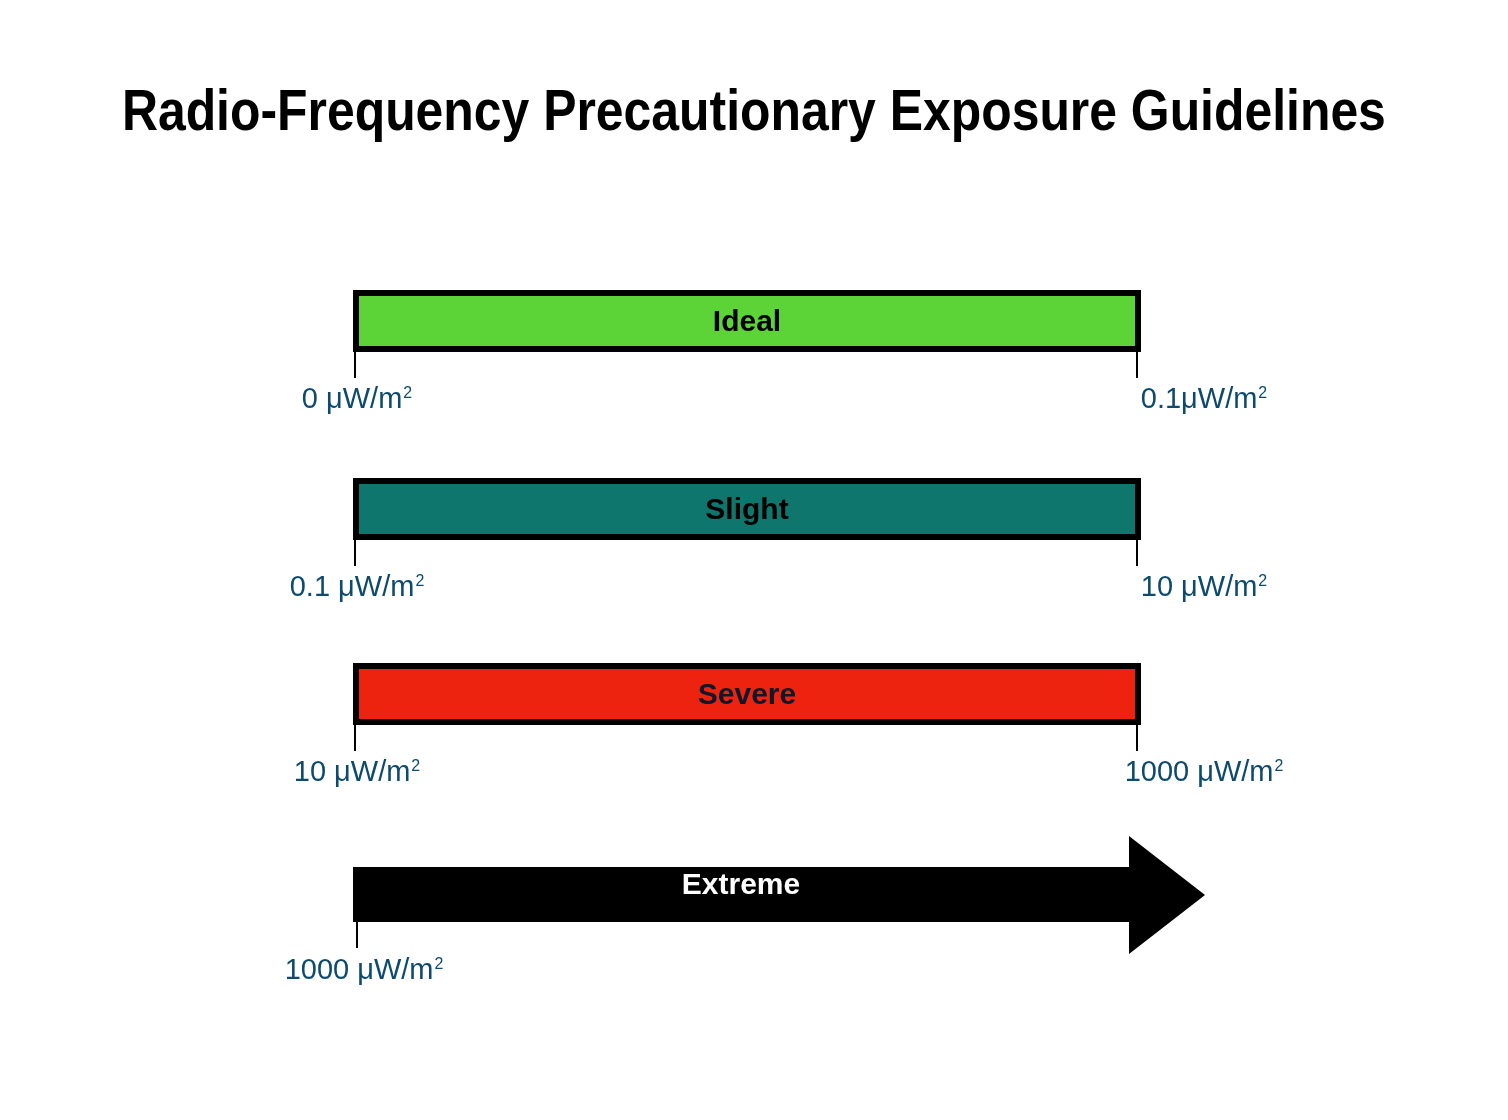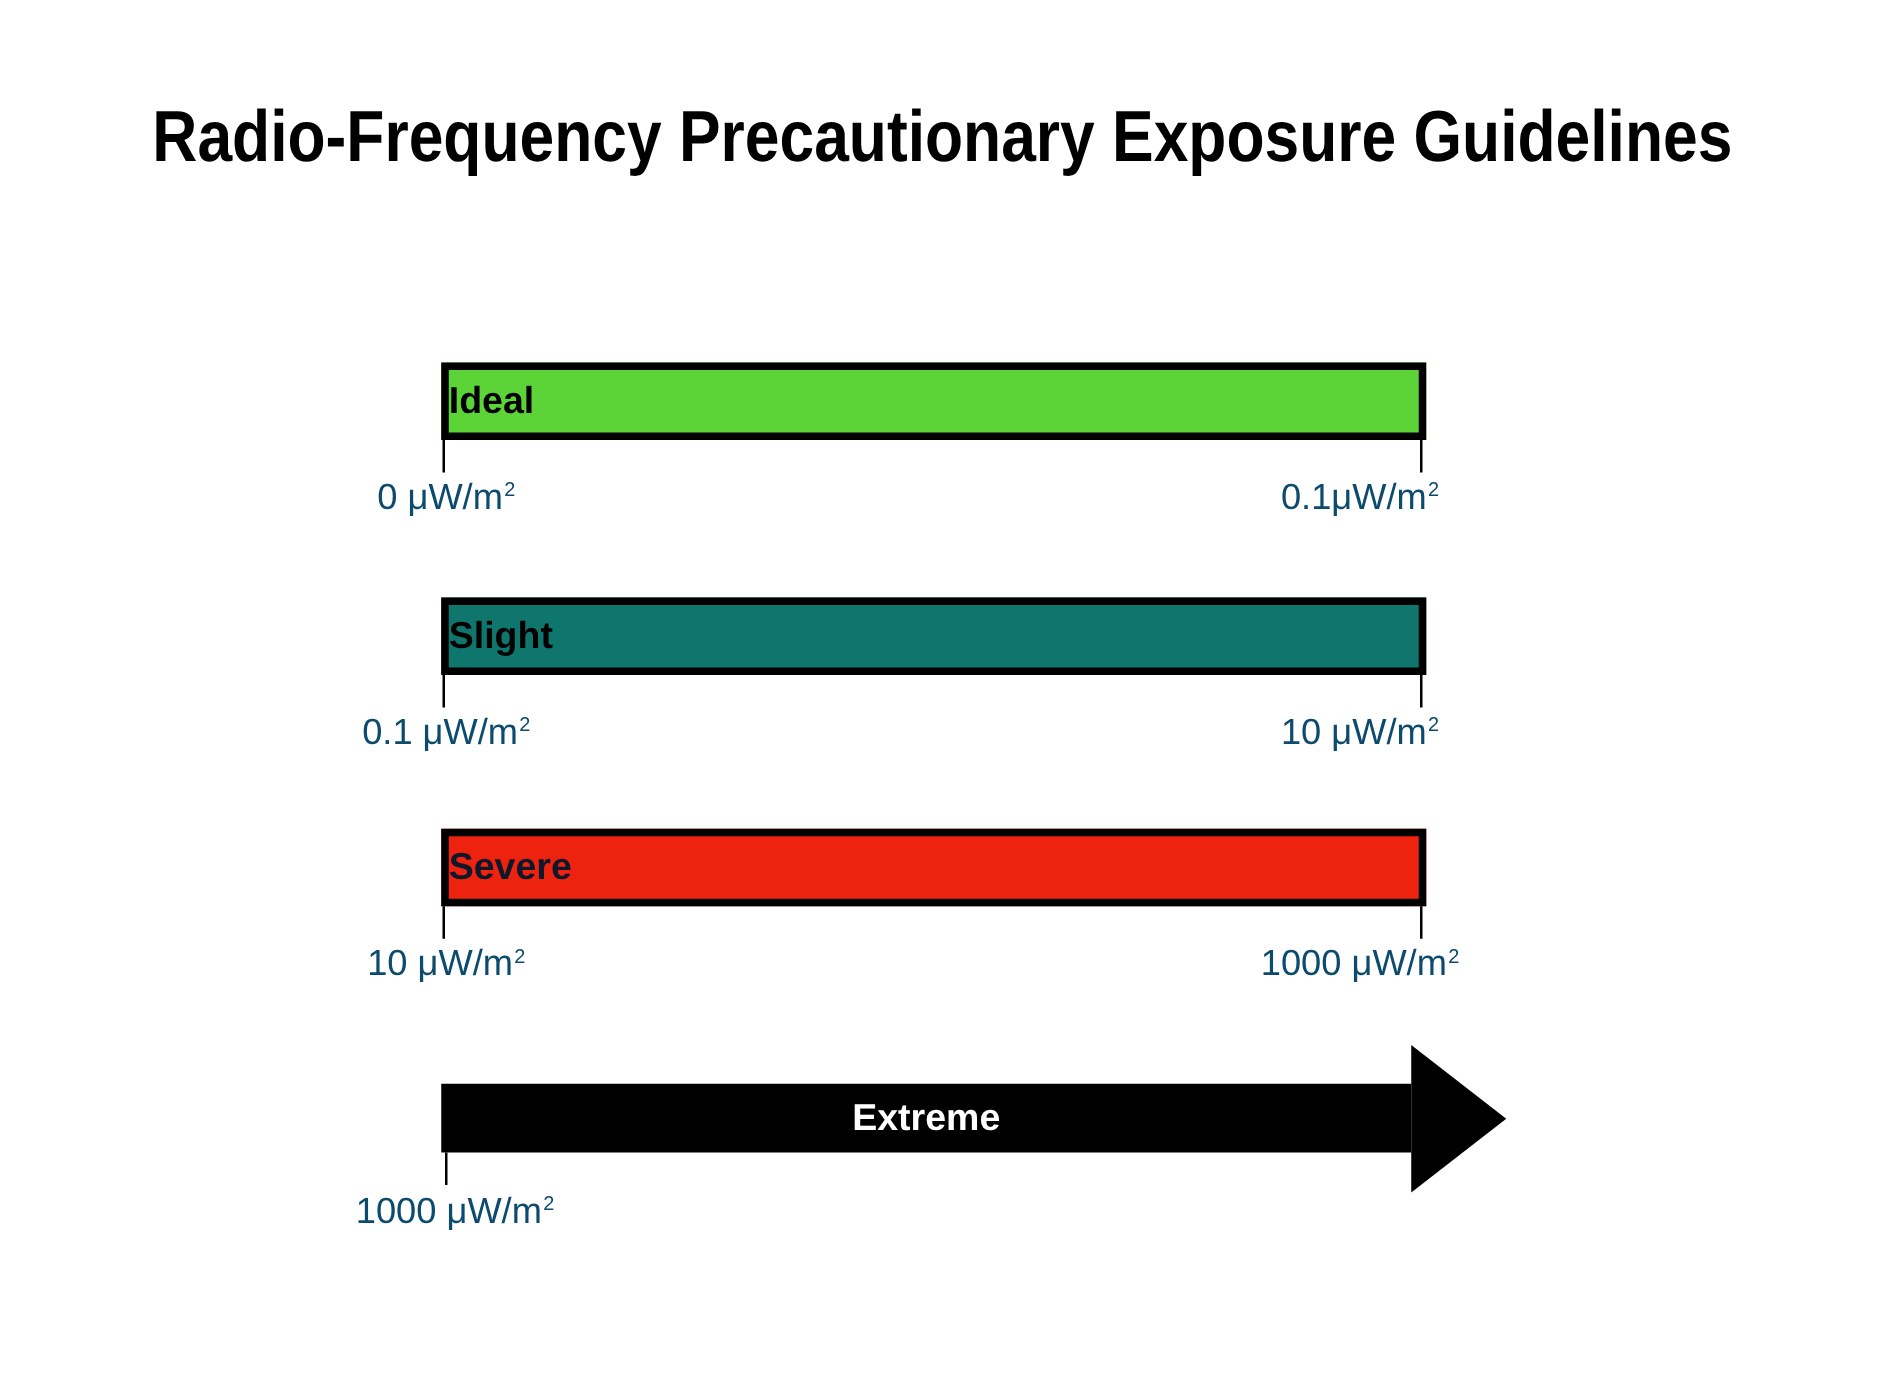--- a/index.html
+++ b/index.html
@@ -44,20 +44,21 @@
   .bar {
     position: absolute;
     left: 353px;
     top: 0;
     width: 788px;
     height: 62px;
     box-sizing: border-box;
     border: 6px solid #000000;
     display: flex;
     align-items: center;
+    justify-content: center;
   }
   .bar-label {
     font-size: 30px;
     font-weight: bold;
     white-space: nowrap;
   }
   .tick {
     position: absolute;
     top: 62px;
     width: 2px;
@@ -67,36 +68,35 @@
   .tick-left  { left: 354px; }
   .tick-right { left: 1136px; }
   .tick-label {
     position: absolute;
     top: 92px;
     font-size: 29px;
     color: #0c4a6e;
     white-space: nowrap;
   }
   .tick-label-left  { left: 357px;  transform: translateX(-50%); }
-  .tick-label-right { left: 1088px; transform: translateX(-50%); }
+  .tick-label-right { left: 1204px; transform: translateX(-50%); }
   .sup {
     font-size: 0.55em;
     position: relative;
     top: -0.65em;
     margin-left: 1px;
   }
   
   .arrow-body {
     position: absolute;
     left: 353px;
     top: 31px;
     width: 776px;
     height: 55px;
     display: flex;
-    align-items: center;
     justify-content: center;
   }
   .arrow-head {
     position: absolute;
     left: 1129px;
     top: 0;
     width: 0;
     height: 0;
     border-top: 59px solid transparent;
     border-bottom: 59px solid transparent;

